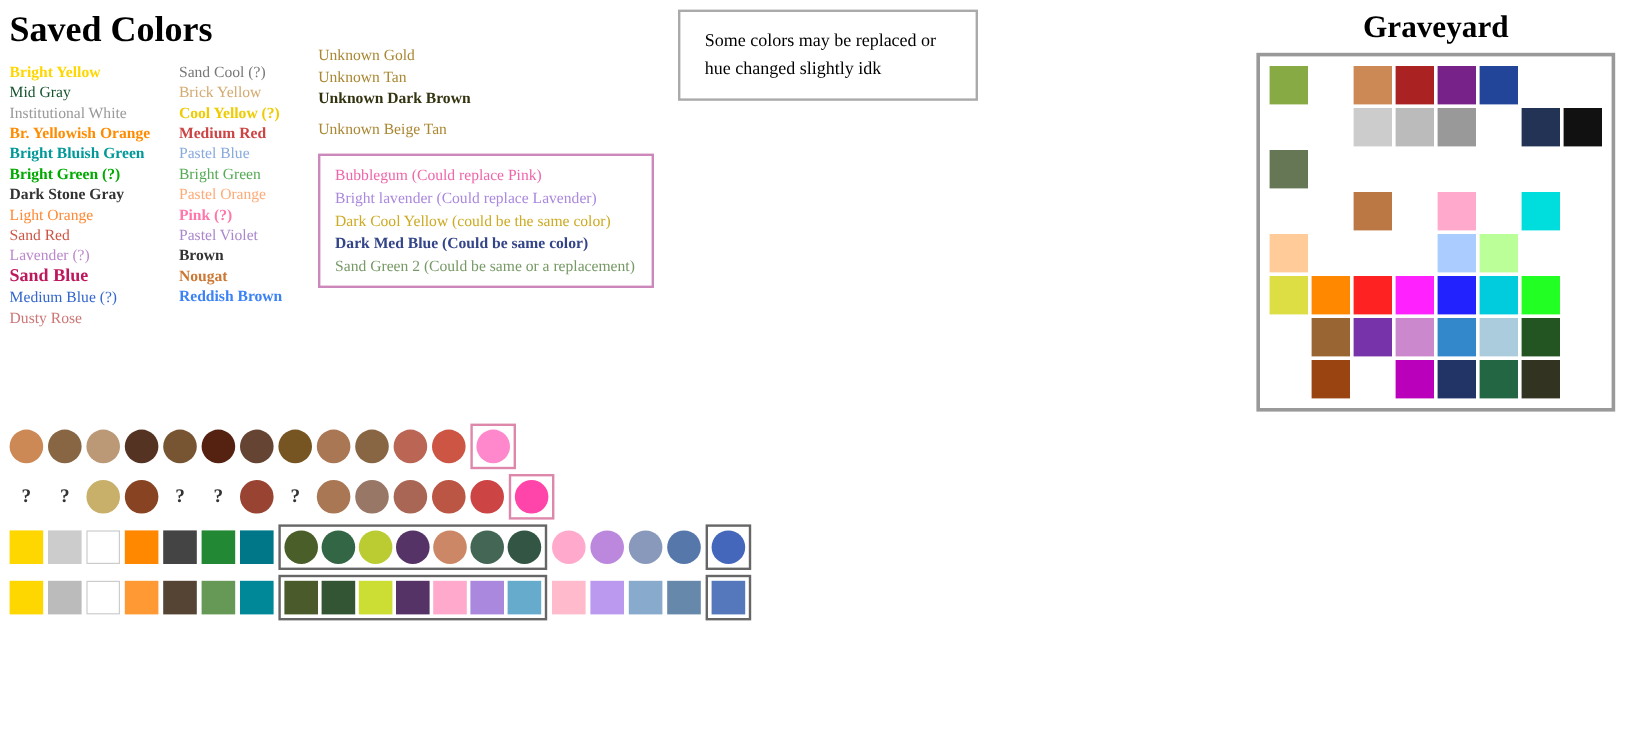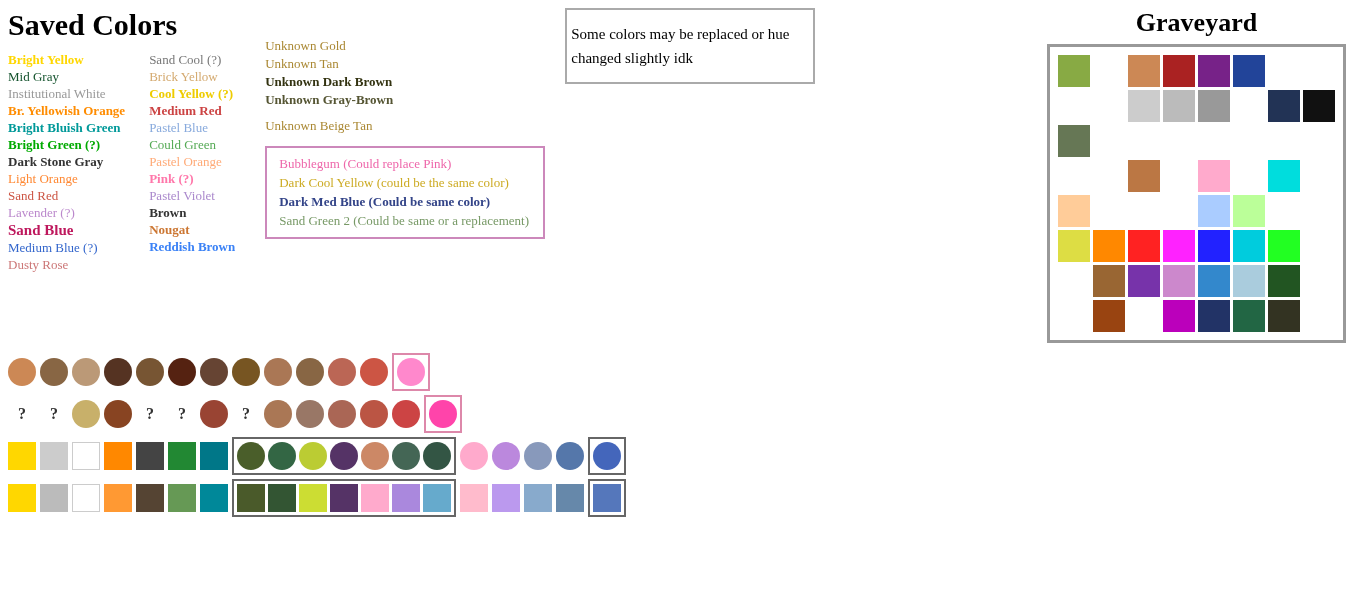--- a/index.html
+++ b/index.html
@@ -40,52 +40,52 @@
           <span style="color:#3366CC; font-size:13px; font-family:'Comic Sans MS',cursive;">Medium Blue (?)</span>
           <span style="color:#CC7777; font-size:13px; font-family:'Comic Sans MS',cursive;">Dusty Rose</span>
         </div>
 
         <div style="display:flex; flex-direction:column; gap:1px;">
           <span style="color:#777; font-size:13px; font-family:'Comic Sans MS',cursive;">Sand Cool (?)</span>
           <span style="color:#D4AA70; font-size:13px; font-family:'Comic Sans MS',cursive;">Brick Yellow</span>
           <span style="color:#EECC00; font-size:13px; font-family:'Comic Sans MS',cursive; font-weight:bold;">Cool Yellow (?)</span>
           <span style="color:#CC4444; font-size:13px; font-family:'Comic Sans MS',cursive; font-weight:bold;">Medium Red</span>
           <span style="color:#88AADD; font-size:13px; font-family:'Comic Sans MS',cursive;">Pastel Blue</span>
-          <span style="color:#55AA55; font-size:13px; font-family:'Comic Sans MS',cursive;">Could Green</span>
+          <span style="color:#55AA55; font-size:13px; font-family:'Comic Sans MS',cursive;">Bright Green</span>
           <span style="color:#FFAA77; font-size:13px; font-family:'Comic Sans MS',cursive;">Pastel Orange</span>
           <span style="color:#FF77AA; font-size:13px; font-family:'Comic Sans MS',cursive; font-weight:bold;">Pink (?)</span>
           <span style="color:#AA88CC; font-size:13px; font-family:'Comic Sans MS',cursive;">Pastel Violet</span>
           <span style="color:#333; font-size:13px; font-family:'Comic Sans MS',cursive; font-weight:bold;">Brown</span>
           <span style="color:#CC7733; font-size:13px; font-family:'Comic Sans MS',cursive; font-weight:bold;">Nougat</span>
           <span style="color:#3b82f6; font-size:13px; font-family:'Comic Sans MS',cursive; font-weight:bold;">Reddish Brown</span>
         </div>
       </div>
     </div>
 
     <div style="flex:0 0 auto; width:280px; margin-left:20px; margin-top:30px;">
 
       <div style="display:flex; flex-direction:column; gap:2px; margin-bottom:12px;">
         <span style="color:#AA8833; font-size:13px; font-family:'Comic Sans MS',cursive;">Unknown Gold</span>
         <span style="color:#AA8833; font-size:13px; font-family:'Comic Sans MS',cursive;">Unknown Tan</span>
         <span style="color:#333311; font-size:13px; font-family:'Comic Sans MS',cursive; font-weight:bold;">Unknown Dark Brown</span>
-        <span style="color:#555533; font-size:13px; font-family:'Comic Sans MS',cursive; font-weight:bold;">Unknown Gray-Brown</span>
         <span style="height:6px;"></span>
         <span style="color:#AA8833; font-size:13px; font-family:'Comic Sans MS',cursive;">Unknown Beige Tan</span>
       </div>
 
       <div style="border:2px solid #CC88BB; padding:8px 12px; display:flex; flex-direction:column; gap:3px;">
         <span style="color:#EE66AA; font-size:13px; font-family:'Comic Sans MS',cursive;">Bubblegum (Could replace Pink)</span>
+        <span style="color:#AA88DD; font-size:13px; font-family:'Comic Sans MS',cursive;">Bright lavender (Could replace Lavender)</span>
         <span style="color:#CCAA22; font-size:13px; font-family:'Comic Sans MS',cursive;">Dark Cool Yellow (could be the same color)</span>
         <span style="color:#334488; font-size:13px; font-family:'Comic Sans MS',cursive; font-weight:bold;">Dark Med Blue (Could be same color)</span>
         <span style="color:#779966; font-size:13px; font-family:'Comic Sans MS',cursive;">Sand Green 2 (Could be same or a replacement)</span>
       </div>
     </div>
 
     <div style="flex:0 0 auto; margin-left:10px;">
-      <div style="border:2px solid #aaa; padding:12px 4px; font-size:15px; font-family:'Comic Sans MS',cursive; line-height:1.6; color:#000; max-width:250px;">Some colors may be replaced or hue changed slightly idk</div>
+      <div style="border:2px solid #aaa; padding:12px 20px; font-size:15px; font-family:'Comic Sans MS',cursive; line-height:1.6; color:#000; max-width:250px;">Some colors may be replaced or hue changed slightly idk</div>
     </div>
 
     <div style="flex:0 0 auto; margin-left:auto;">
       <div style="font-size:26px; font-weight:bold; font-family:'Comic Sans MS',cursive; text-align:center; margin-bottom:6px;">Graveyard</div>
       <div style="border:3px solid #999; padding:8px; background:#fff;">
         <div id="graveyard-grid" style="display:grid; grid-template-columns:repeat(8,32px); grid-template-rows:repeat(8,32px); gap:3px;">
 
         <div style="width: 32px; height: 32px; background: rgb(136, 170, 68);"></div>
             <div style="width: 32px; height: 32px;"></div>
             <div style="width: 32px; height: 32px; background: rgb(204, 136, 85);"></div>

